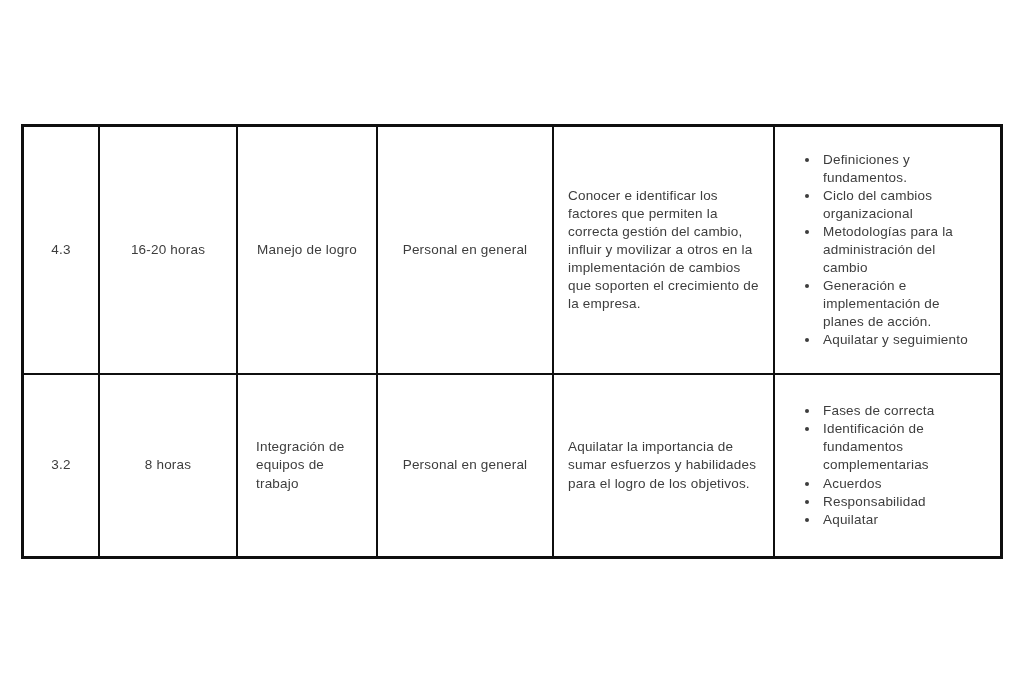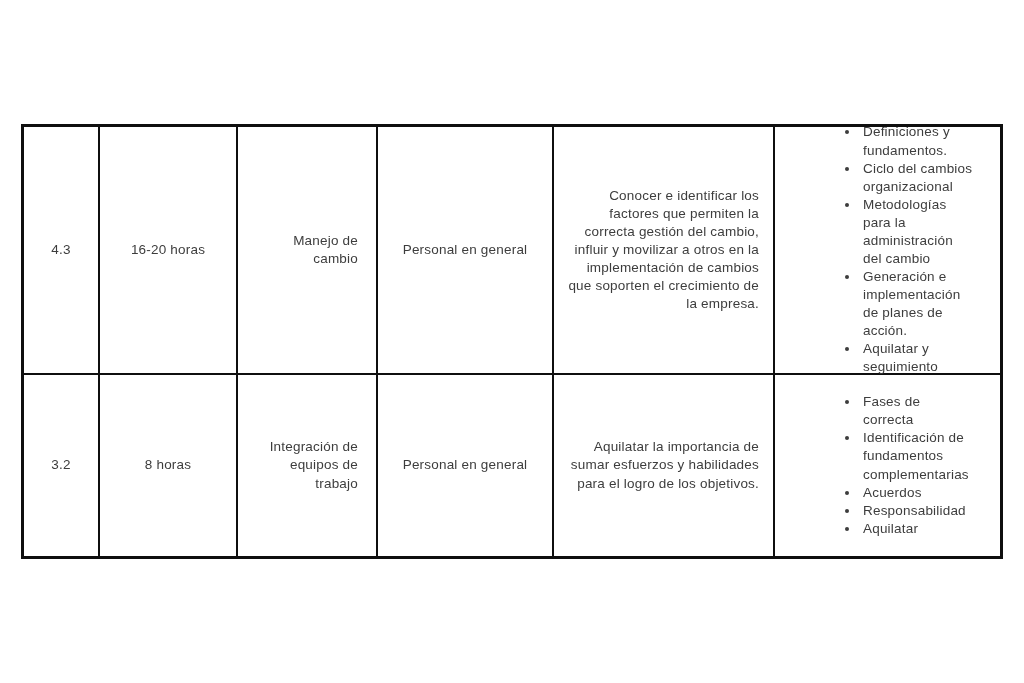--- a/index.html
+++ b/index.html
@@ -32,21 +32,21 @@
     display: grid;
     grid-template-columns: 76px 138px 140px 176px 221px 225px;
     grid-template-rows: 248px 181px;
   }
   .t-row { display: contents; }
   .cell {
     display: flex;
     flex-direction: column;
     justify-content: center;
     align-items: center;
-    text-align: right;
+    text-align: left;
     font-size: 13.5px;
     line-height: 1.34;
     letter-spacing: 0.2px;
     padding: 10px 14px;
     border-right: 2px solid var(--border-color);
     border-bottom: 2px solid var(--border-color);
     background: var(--bg-color);
   }
   .cell.last-col { border-right: none; }
   .t-row.last-row .cell { border-bottom: none; }
@@ -58,39 +58,38 @@
     padding-left: 26px;
     padding-right: 10px;
   }
   .cell-topics ul {
     list-style: disc outside;
     padding-left: 19px;
     width: 172px;
   }
   .cell-topics li {
     padding-left: 3px;
-    margin-left: 40px;
   }
 </style>
 </head>
 <body>
 
 <div class="page">
   <div class="course-table">
     <div class="grid">
 
       <div class="t-row">
         <div class="cell cell-id">
           <span>4.3</span>
         </div>
         <div class="cell cell-duration">
           <span>16-20 horas</span>
         </div>
         <div class="cell cell-course">
-          <span>Manejo de cambio</span>
+          <span>Manejo de logro</span>
         </div>
         <div class="cell cell-audience">
           <span>Personal en general</span>
         </div>
         <div class="cell cell-objective">
           <span>Conocer e identificar los factores que permiten la correcta gestión del cambio, influir y movilizar a otros en la implementación de cambios que soporten el crecimiento de la empresa.</span>
         </div>
         <div class="cell cell-topics last-col">
           <ul>
             <li>Definiciones y fundamentos.</li>

